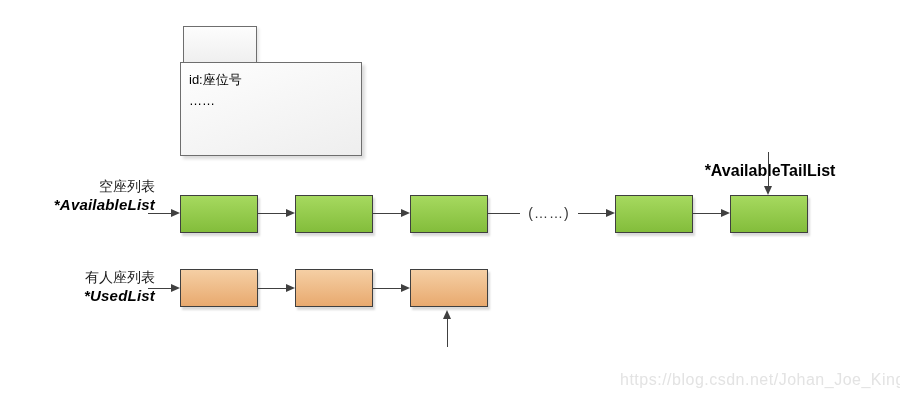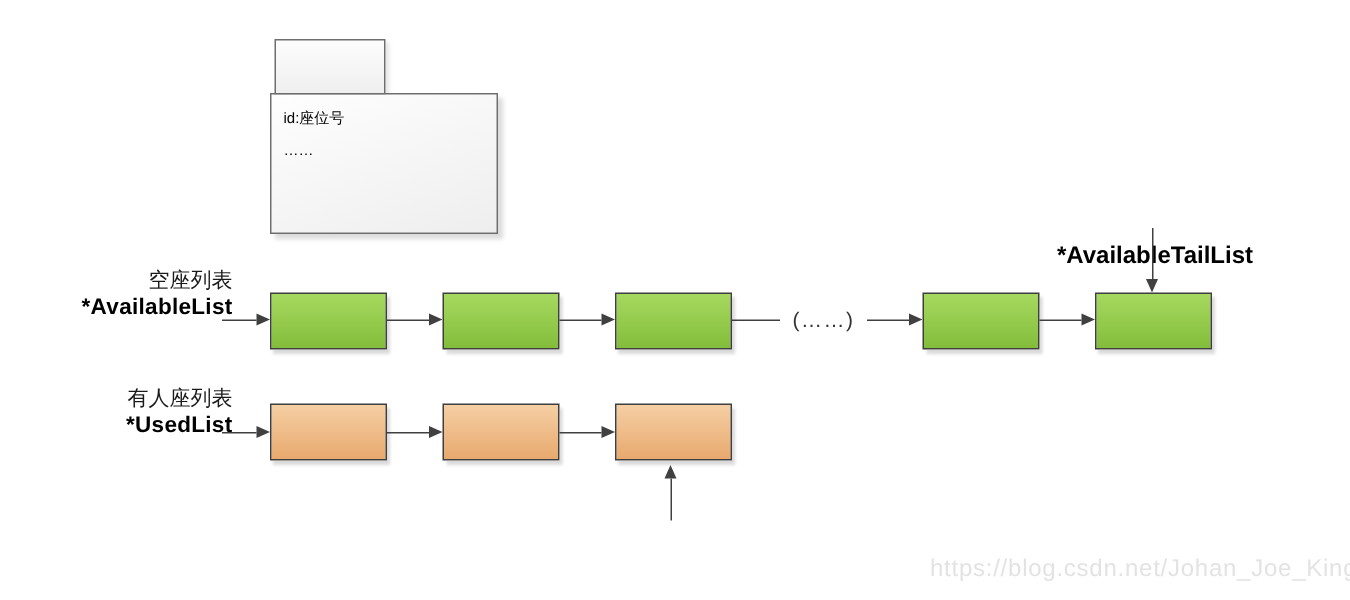--- a/index.html
+++ b/index.html
@@ -7,24 +7,24 @@
     position:relative;width:900px;height:400px;background:#ffffff;overflow:hidden;
     font-family:"Liberation Sans","DejaVu Sans",sans-serif;color:#000;
   }
   
   .note-tab{
     position:absolute;left:183px;top:26px;width:74px;height:37px;box-sizing:border-box;
     border:1px solid #6e6e6e;background:linear-gradient(180deg,#fdfdfd,#efefef);
     box-shadow:2px 2px 3px rgba(0,0,0,0.10);
   }
   .note-body{
-    position:absolute;left:180px;top:62px;width:152px;height:94px;box-sizing:border-box;
+    position:absolute;left:180px;top:62px;width:182px;height:94px;box-sizing:border-box;
     border:1px solid #6e6e6e;background:linear-gradient(160deg,#fefefe,#eeeeee);
     box-shadow:3px 3px 3px rgba(0,0,0,0.14);
-    padding:6px 0 0 8px;font-size:10px;line-height:21px;color:#000;
+    padding:6px 0 0 8px;font-size:13px;line-height:21px;color:#000;
   }
   
   .node{
     position:absolute;width:78px;height:38px;box-sizing:border-box;
     border:1.5px solid #3f3f3f;box-shadow:2px 3px 2px rgba(0,0,0,0.15);
   }
   .node.green{background:linear-gradient(180deg,#a6d95f 0%,#83bd3b 100%);}
   .node.orange{background:linear-gradient(180deg,#f5cfa4 0%,#e8a96e 100%);}
   
   .harrow{position:absolute;height:1px;background:#404040;}
@@ -39,21 +39,21 @@
     border-top:9px solid #404040;border-left:4px solid transparent;border-right:4px solid transparent;
   }
   .varrow-up{position:absolute;width:1px;background:#404040;}
   .varrow-up::before{
     content:"";position:absolute;top:-9px;left:-4px;width:0;height:0;
     border-bottom:9px solid #404040;border-left:4px solid transparent;border-right:4px solid transparent;
   }
   
   .row-label{position:absolute;width:130px;text-align:right;}
   .cn-label{font-size:14px;color:#1a1a1a;line-height:17px;}
-  .ptr-label{font-size:15px;font-weight:bold;color:#000;line-height:19px;letter-spacing:0.2px;}
+  .ptr-label{font-size:15px;font-weight:bold;color:#000;line-height:19px;letter-spacing:0.2px;font-style:italic;}
   .tail-label{position:absolute;text-align:center;font-size:16px;font-weight:bold;color:#000;}
   .ellipsis{position:absolute;font-size:14px;color:#333;text-align:center;letter-spacing:1px;}
   .watermark{position:absolute;left:620px;top:371px;font-size:16px;color:#e3e3e3;letter-spacing:0.5px;}
 </style>
 </head>
 <body>
 
 <div id="canvas">
 
   <div class="note-tab"></div>
@@ -78,21 +78,21 @@
   <div class="harrow" style="left:258px;top:213px;width:28px;"></div>
   <div class="harrow" style="left:373px;top:213px;width:28px;"></div>
   <div class="hline" style="left:488px;top:213px;width:32px;"></div>
   <div class="ellipsis" style="left:516px;top:205px;width:66px;">(……)</div>
   <div class="harrow" style="left:578px;top:213px;width:28px;"></div>
   <div class="harrow" style="left:693px;top:213px;width:28px;"></div>
 
   <div class="tail-label" style="left:690px;top:128px;width:160px;margin-top:34px;">*AvailableTailList</div>
   <div class="varrow-down" style="left:768px;top:152px;height:34px;"></div>
 
-  <div class="row-label" style="left:25px;top:257px;">
+  <div class="row-label" style="left:25px;top:269px;">
     <div class="cn-label">有人座列表</div>
     <div class="ptr-label">*UsedList</div>
   </div>
 
   <div class="harrow" style="left:148px;top:288px;width:23px;"></div>
 
   <div class="node orange" style="left:180px;top:269px;"></div>
   <div class="node orange" style="left:295px;top:269px;"></div>
   <div class="node orange" style="left:410px;top:269px;"></div>
 

